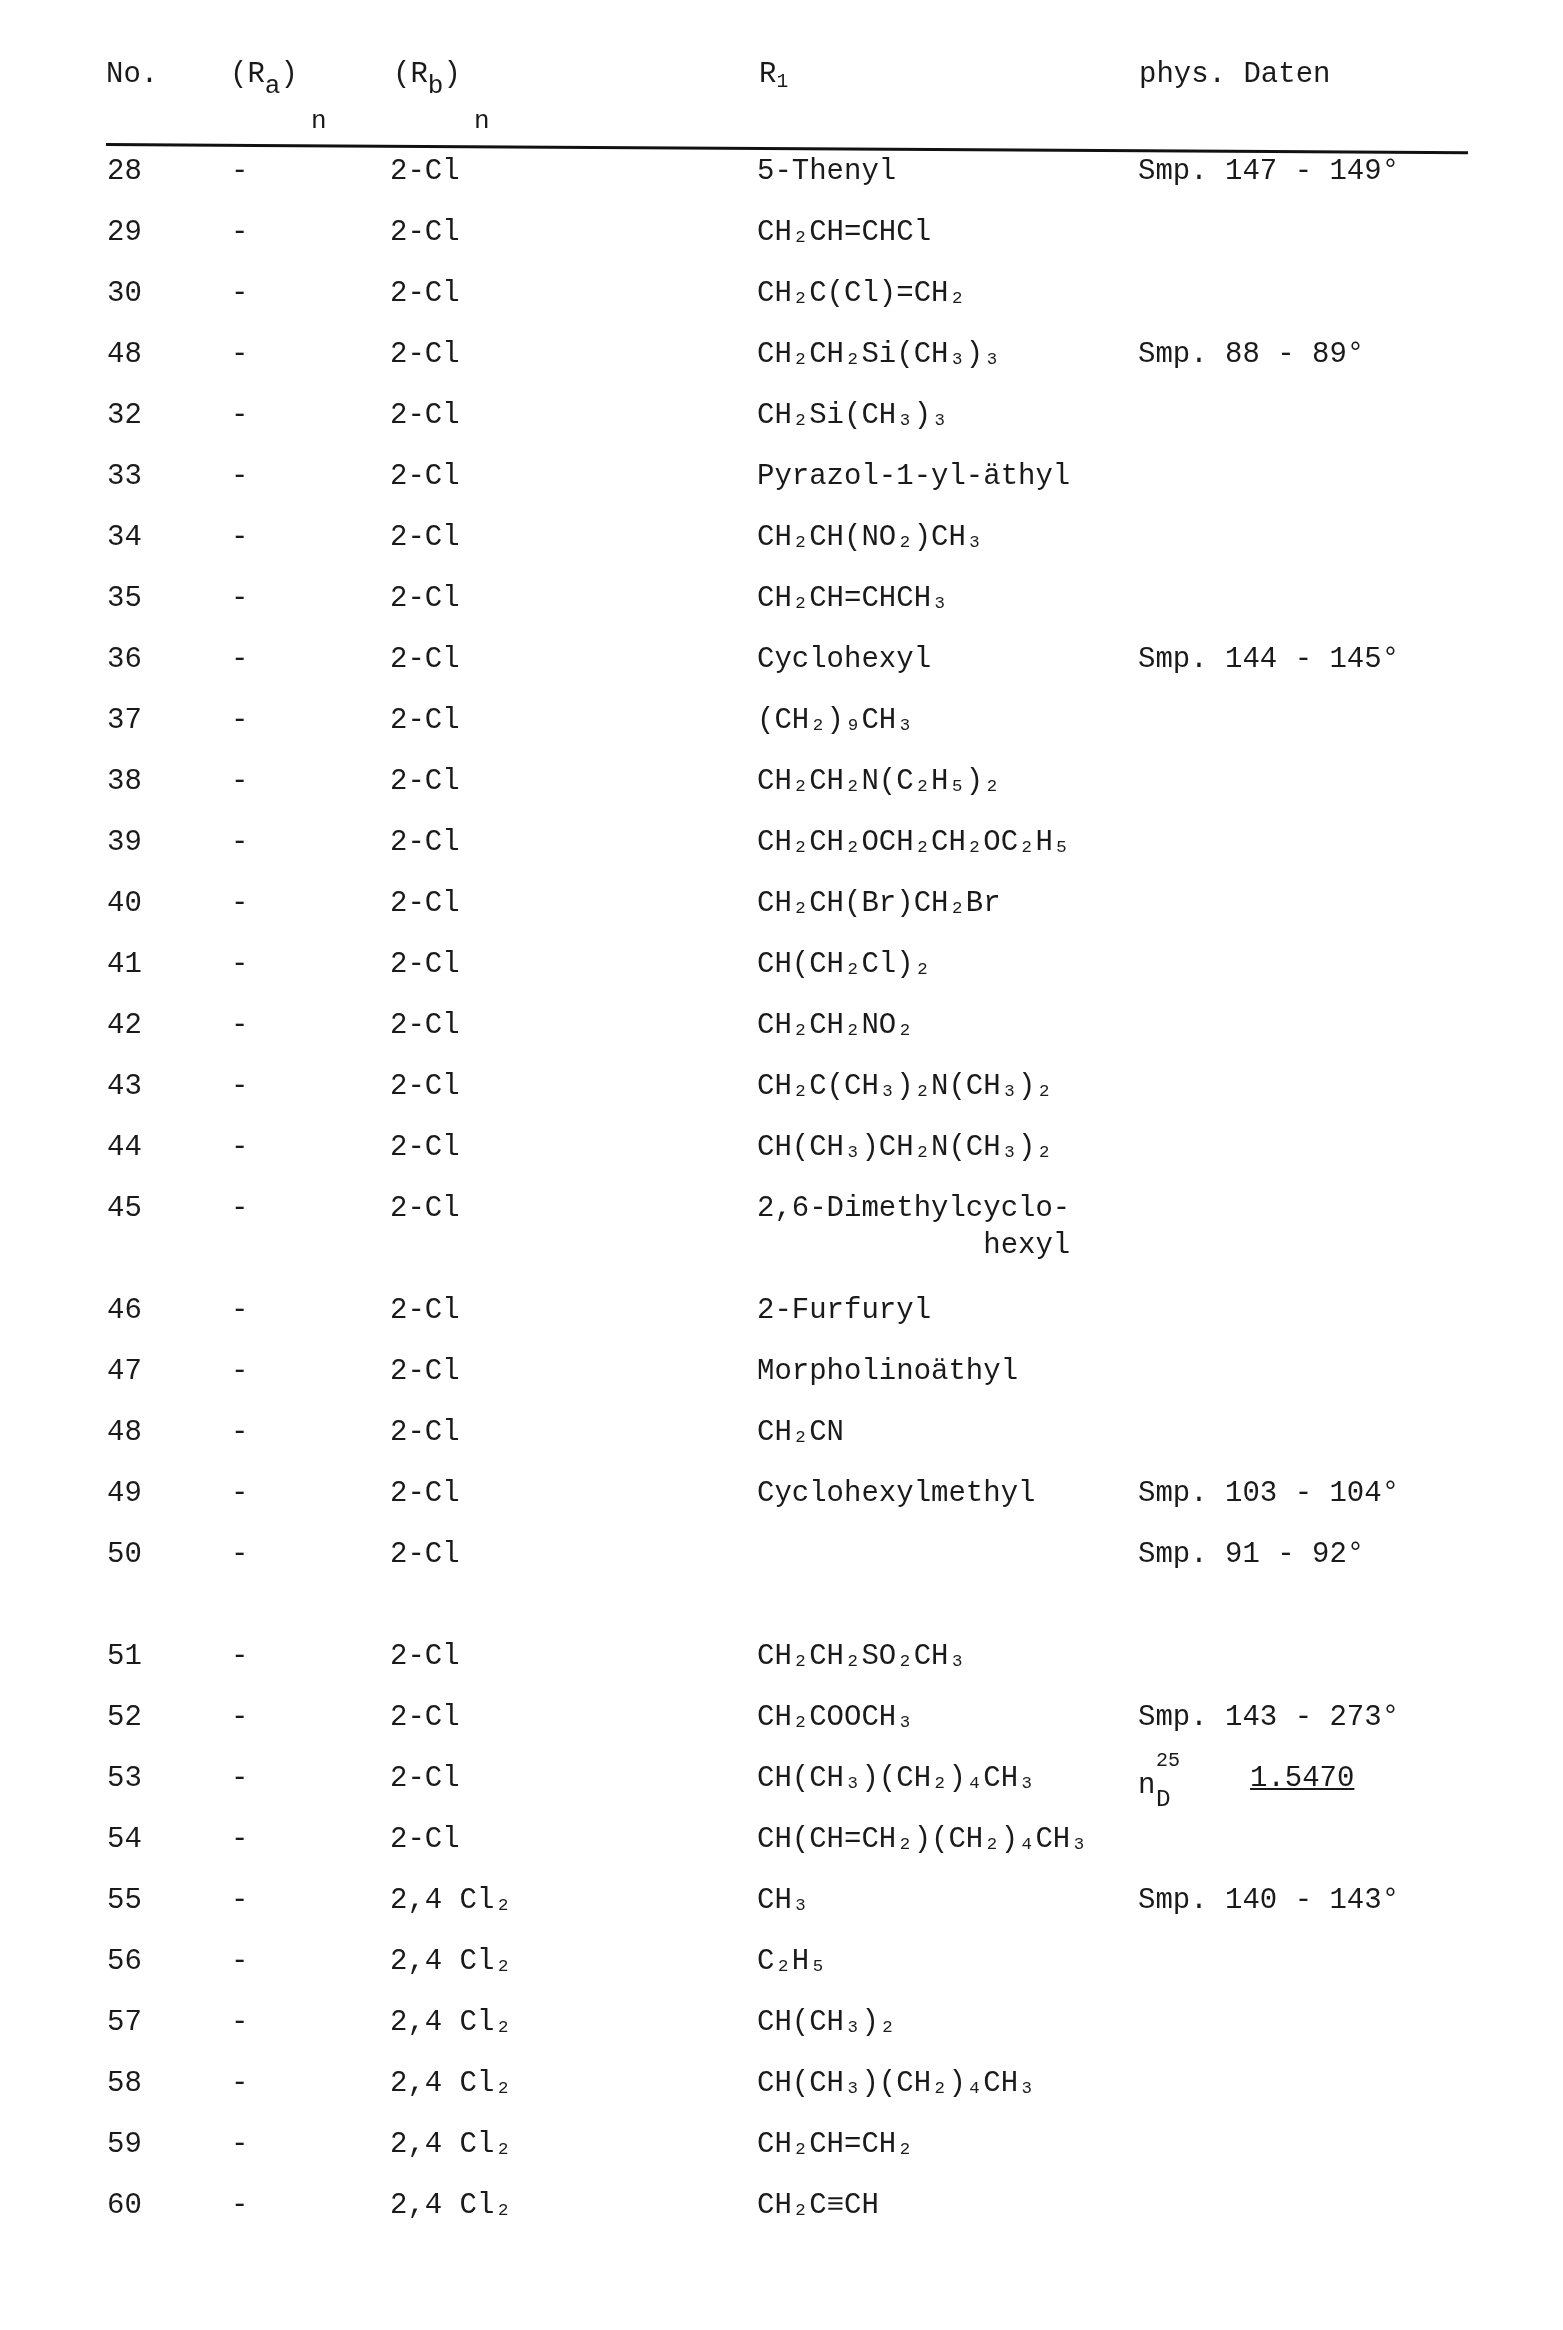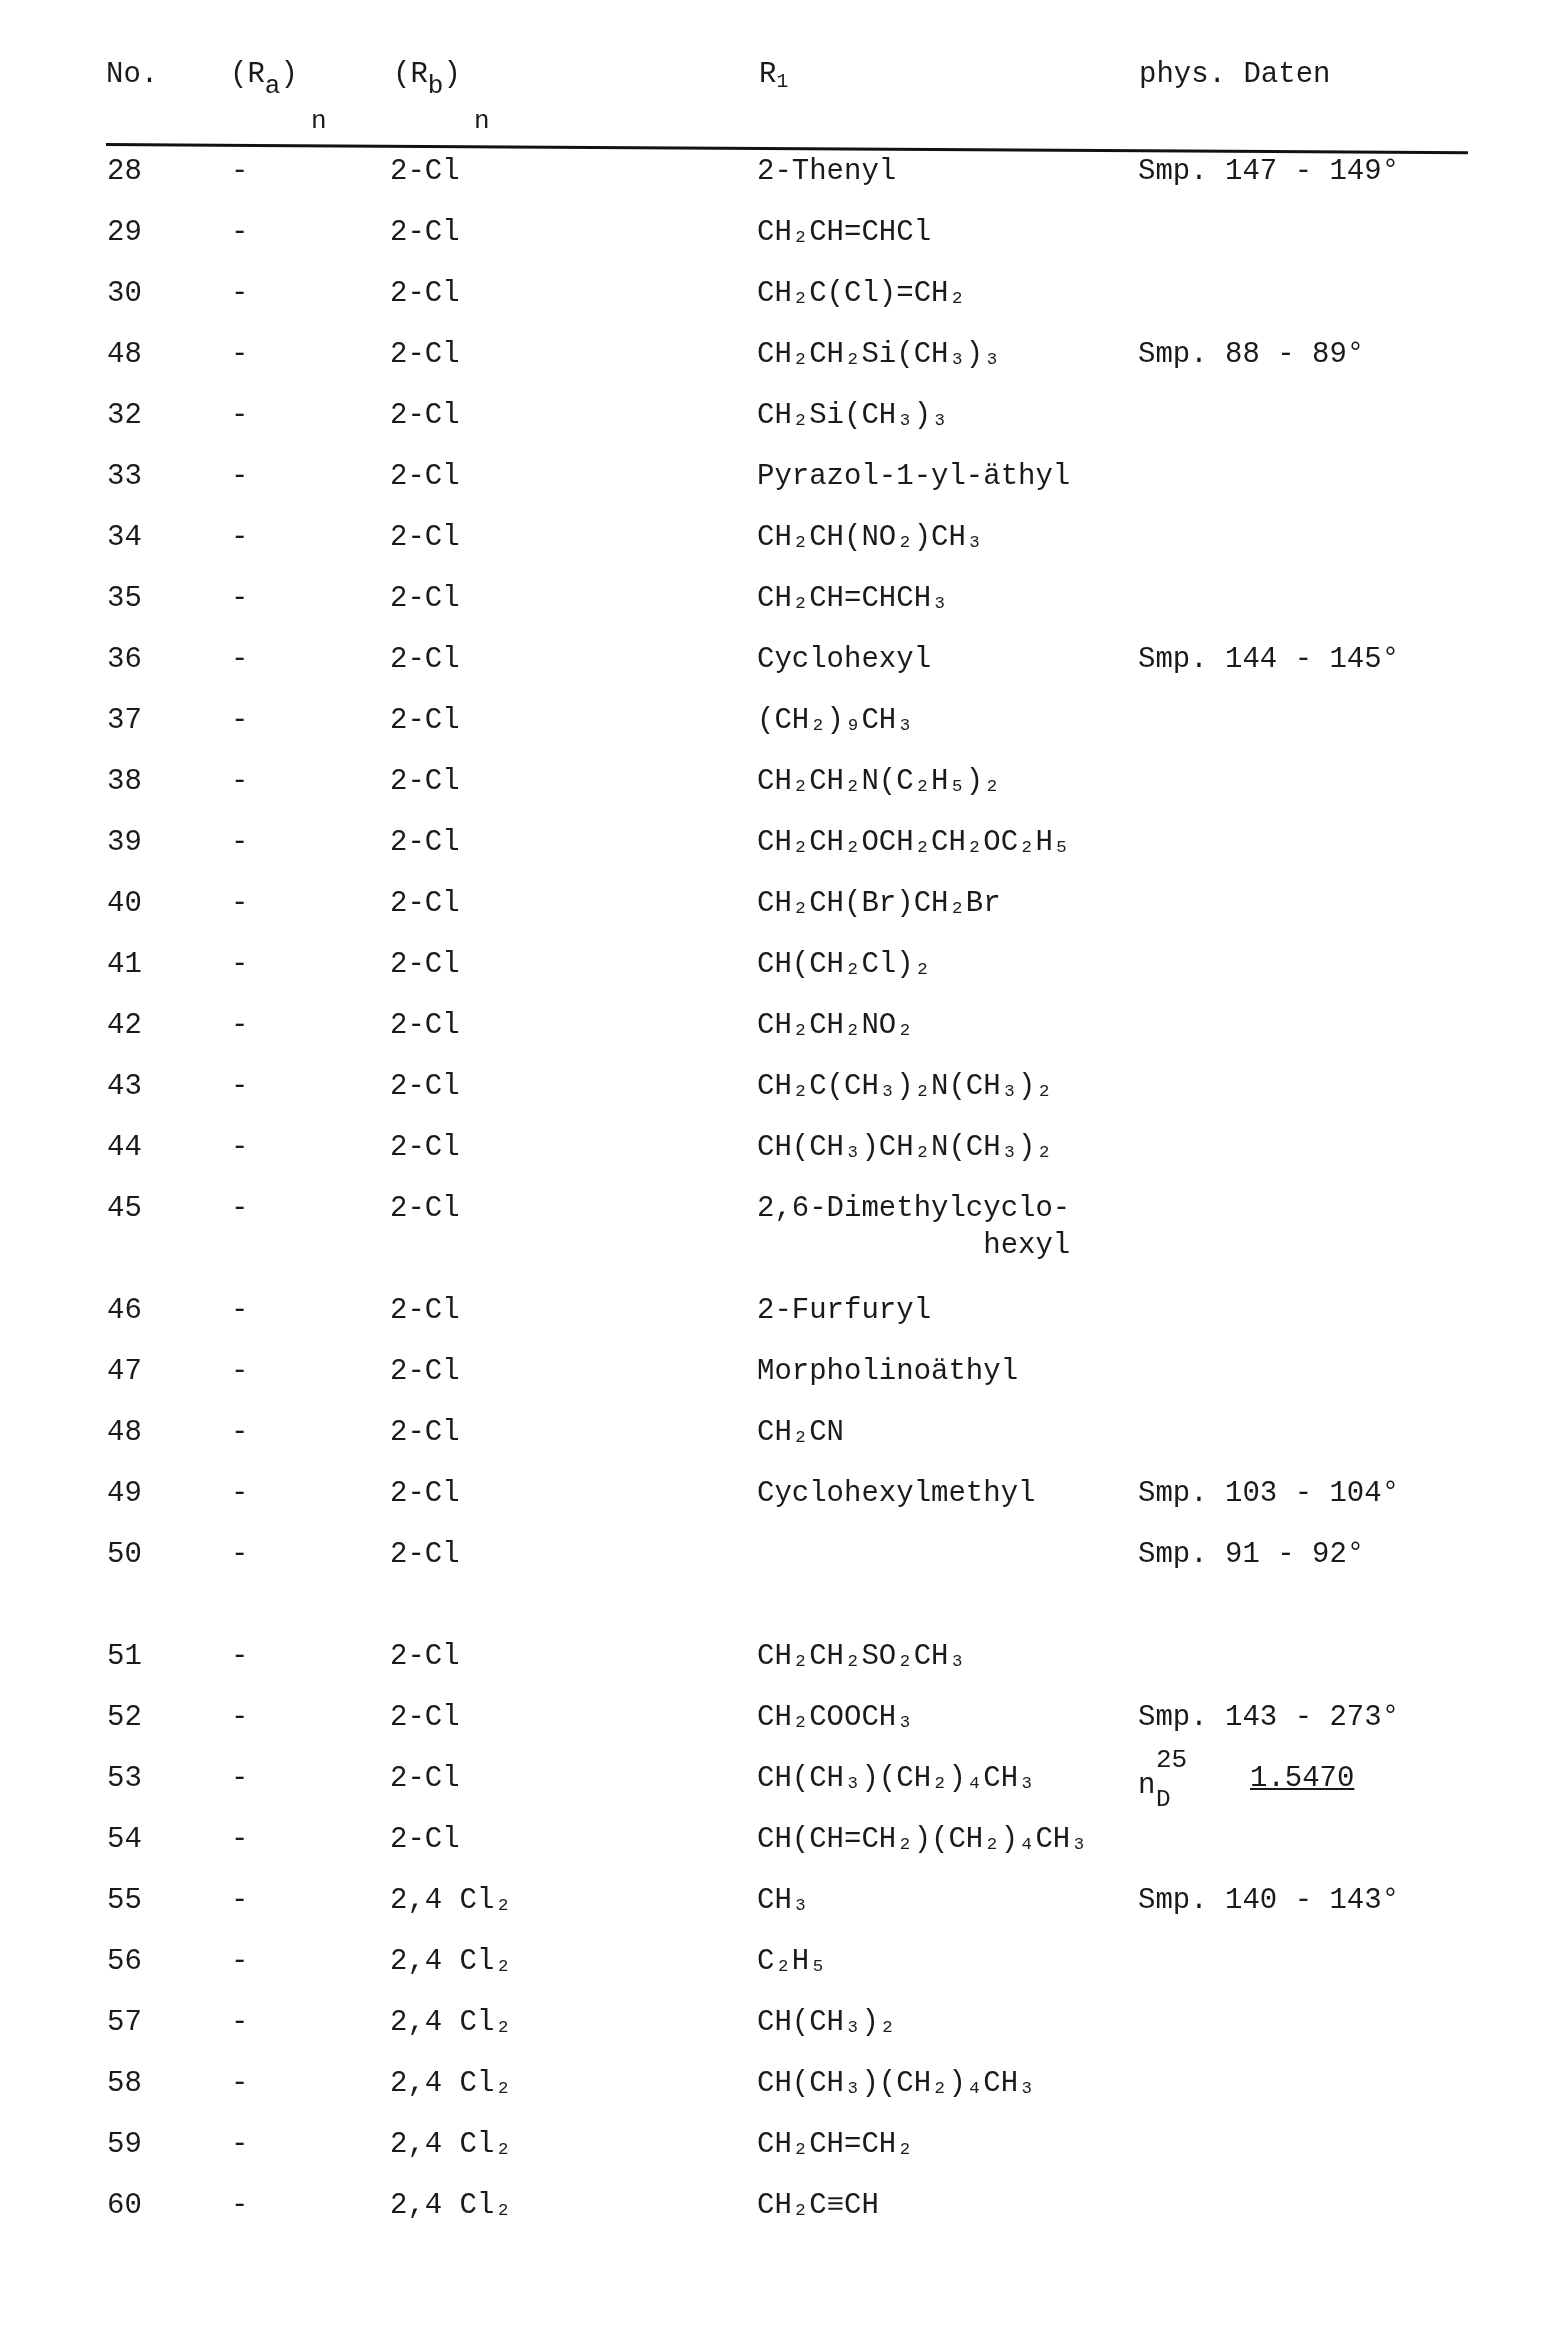--- a/index.html
+++ b/index.html
@@ -21,21 +21,21 @@
     .row { position: relative; height: 61px; }
     .row.tall { height: 102px; text-align: right; }
     .cell { position: absolute; top: 0; line-height: 37px; white-space: pre; }
     .c-no { left: 106px; }
     .c-ra { left: 230px; }
     .c-rb { left: 389px; }
     .c-r1 { left: 756px; }
     .c-phys { left: 1137px; }
     .nd { display: inline-block; position: relative; width: 49px; }
     .nd .n { position: relative; top: 6.5px; }
-    .nd .sup { position: absolute; left: 18px; top: -18px; font-size: 26px; }
+    .nd .sup { position: absolute; left: 18px; top: -18px; font-size: 20px; }
     .nd .sub { position: absolute; left: 18px; top: 21px; font-size: 24.4px; }
   </style>
 </head>
 <body>
 
 <div class="header">
   <div class="hcell" style="left:106px"><span>No.</span></div>
   <div class="hcell" style="left:230px">
     <span>(R</span><sub>a</sub><span>)</span>
     <span class="nsub" style="left:81px">n</span>
@@ -50,21 +50,21 @@
   <div class="hcell" style="left:1139px"><span>phys. Daten</span></div>
 </div>
 
 <div class="rule"></div>
 
 <div class="rows" id="rows">
     <div class="row">
       <div class="cell c-no">28</div>
       <div class="cell c-ra">-</div>
       <div class="cell c-rb">2-Cl</div>
-      <div class="cell c-r1">2-Thenyl</div>
+      <div class="cell c-r1">5-Thenyl</div>
       <div class="cell c-phys">Smp. 147 - 149°</div>
     </div>
     <div class="row">
       <div class="cell c-no">29</div>
       <div class="cell c-ra">-</div>
       <div class="cell c-rb">2-Cl</div>
       <div class="cell c-r1">CH₂CH=CHCl</div>
       <div class="cell c-phys"></div>
     </div>
     <div class="row">

